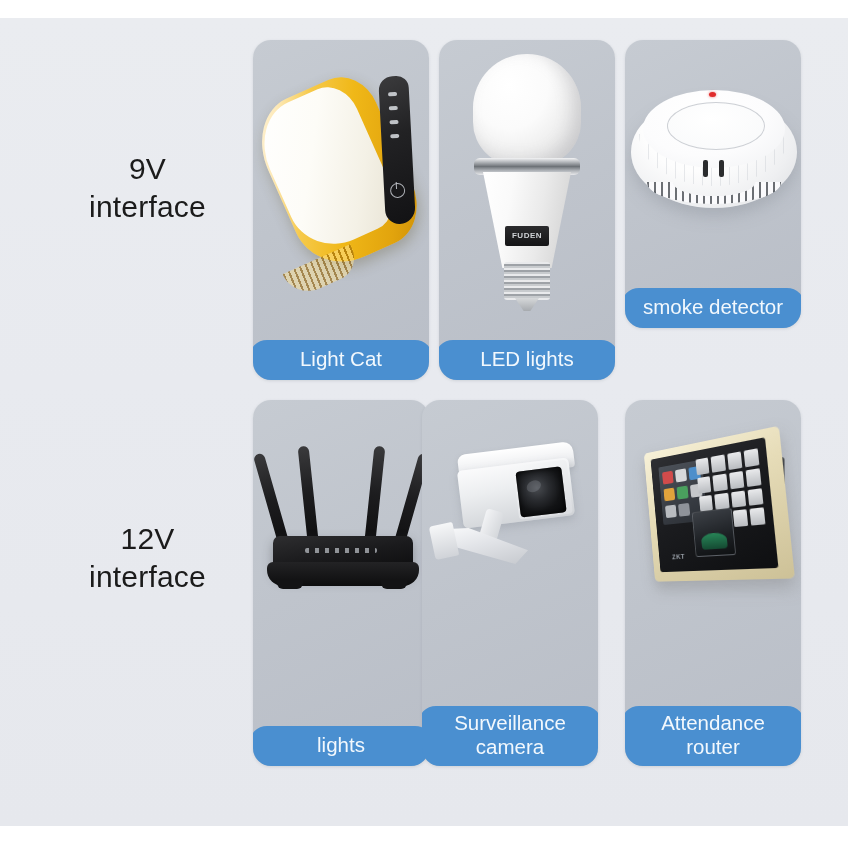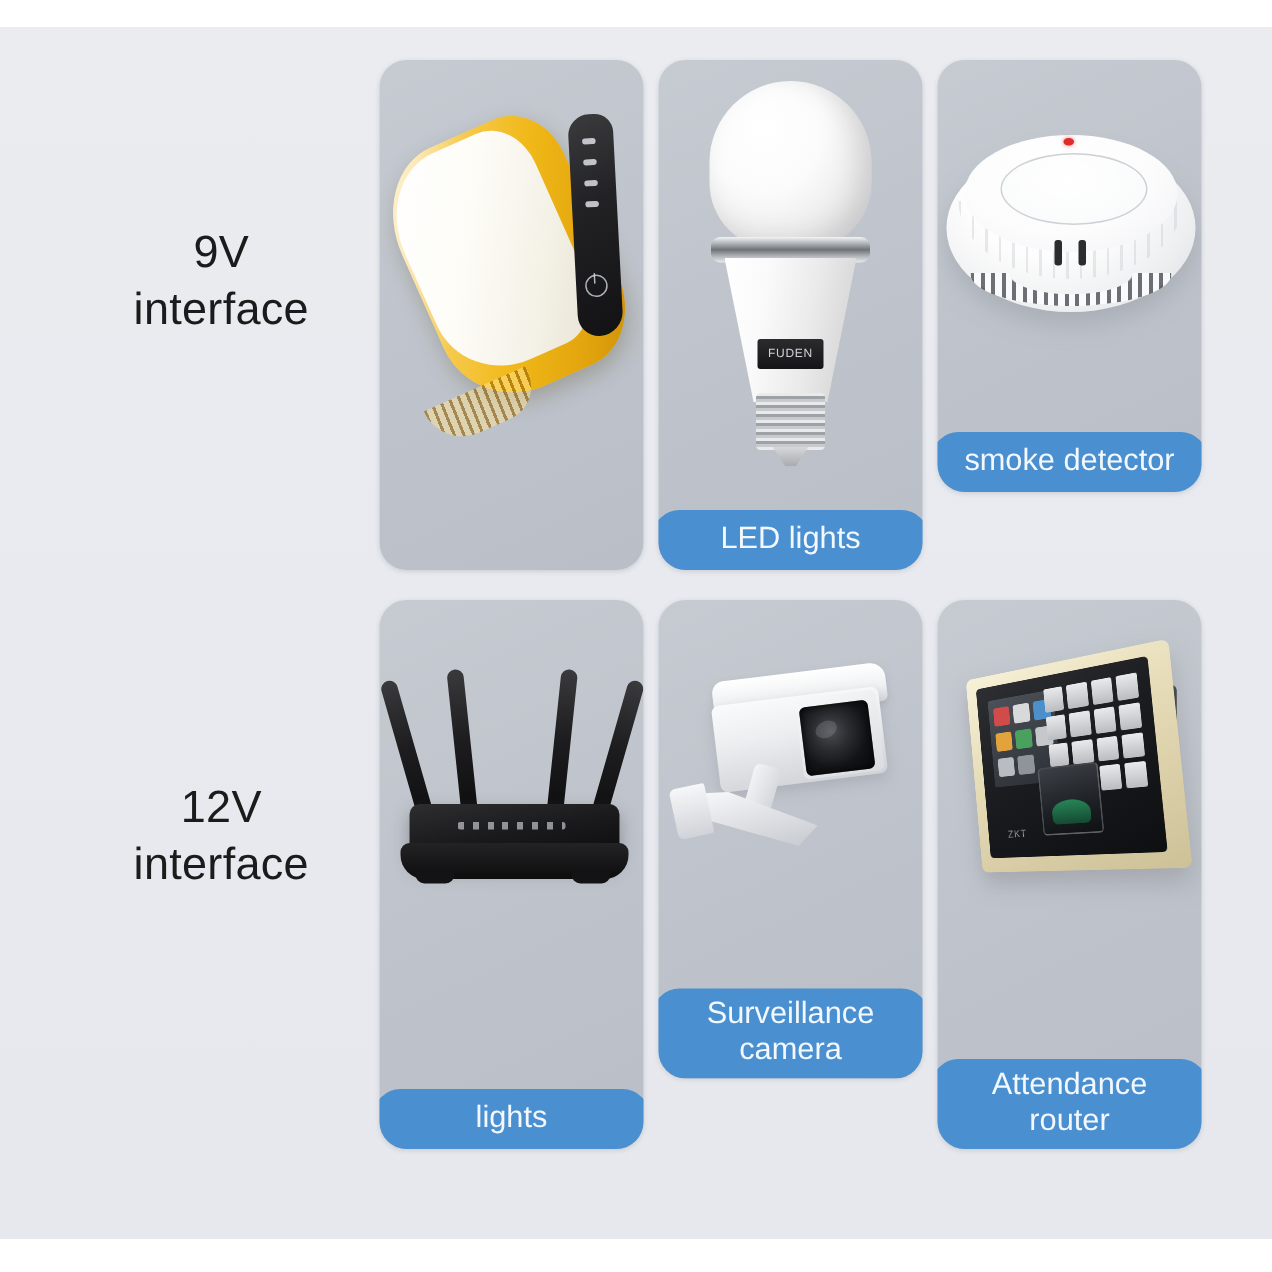--- a/index.html
+++ b/index.html
@@ -72,21 +72,21 @@
     line-height: 1.18;
     font-family: "Liberation Sans", sans-serif;
     padding: 7px 2px 9px;
     box-sizing: border-box;
     z-index: 6;
   }
   .card-label.two-line { padding: 5px 2px 7px; }
   .card-label .ln { display: block; white-space: nowrap; }
 
   
-  .art { position: absolute; }
+  .art { position: absolute; font-weight: bold; }
 
   
   .lightcat { left: 14px; top: 26px; width: 150px; height: 230px; }
   .lc-body {
     position: absolute;
     left: 8px; top: 18px;
     width: 126px; height: 176px;
     border-radius: 46px 34px 40px 52px / 58px 40px 48px 50px;
     background: linear-gradient(118deg, #fff7e6 0%, #fde9b8 16%, #f6c94a 33%, #f0b818 55%, #e2a40d 80%, #c98b06 100%);
     transform: rotate(-24deg);
@@ -463,20 +463,23 @@
             </div>
             <div class="lc-strip">
               <span class="lc-dot" style="top:16px;"></span>
               <span class="lc-dot" style="top:30px;"></span>
               <span class="lc-dot" style="top:44px;"></span>
               <span class="lc-dot" style="top:58px;"></span>
               <span class="lc-pwr"></span>
             </div>
             <div class="lc-fins"></div>
           </div>
+          <div class="card-label">
+            <span class="ln">Light Cat</span>
+          </div>
         </div>
       </div>
 
       <div class="card" style="left:399px;top:0;height:340px;">
         <div class="card-stage">
           <div class="art bulb">
             <div class="bulb-dome"></div>
             <div class="bulb-ring"></div>
             <div class="bulb-neck"></div>
             <div class="bulb-tag">FUDEN</div>
@@ -527,21 +530,21 @@
             <div class="rt-front"></div>
             <span class="rt-foot" style="left:18px;"></span>
             <span class="rt-foot" style="left:122px;"></span>
           </div>
           <div class="card-label">
             <span class="ln">lights</span>
           </div>
         </div>
       </div>
 
-      <div class="card" style="left:399px;top:0;height:319px;">
+      <div class="card" style="left:382px;top:0;height:366px;">
         <div class="card-stage">
           <div class="art cam">
             <div class="cam-hood"></div>
             <div class="cam-box">
               <div class="cam-lensplate">
                 <div class="cam-lens"></div>
               </div>
             </div>
             <div class="cam-arm"></div>
             <div class="cam-bracket"></div>

